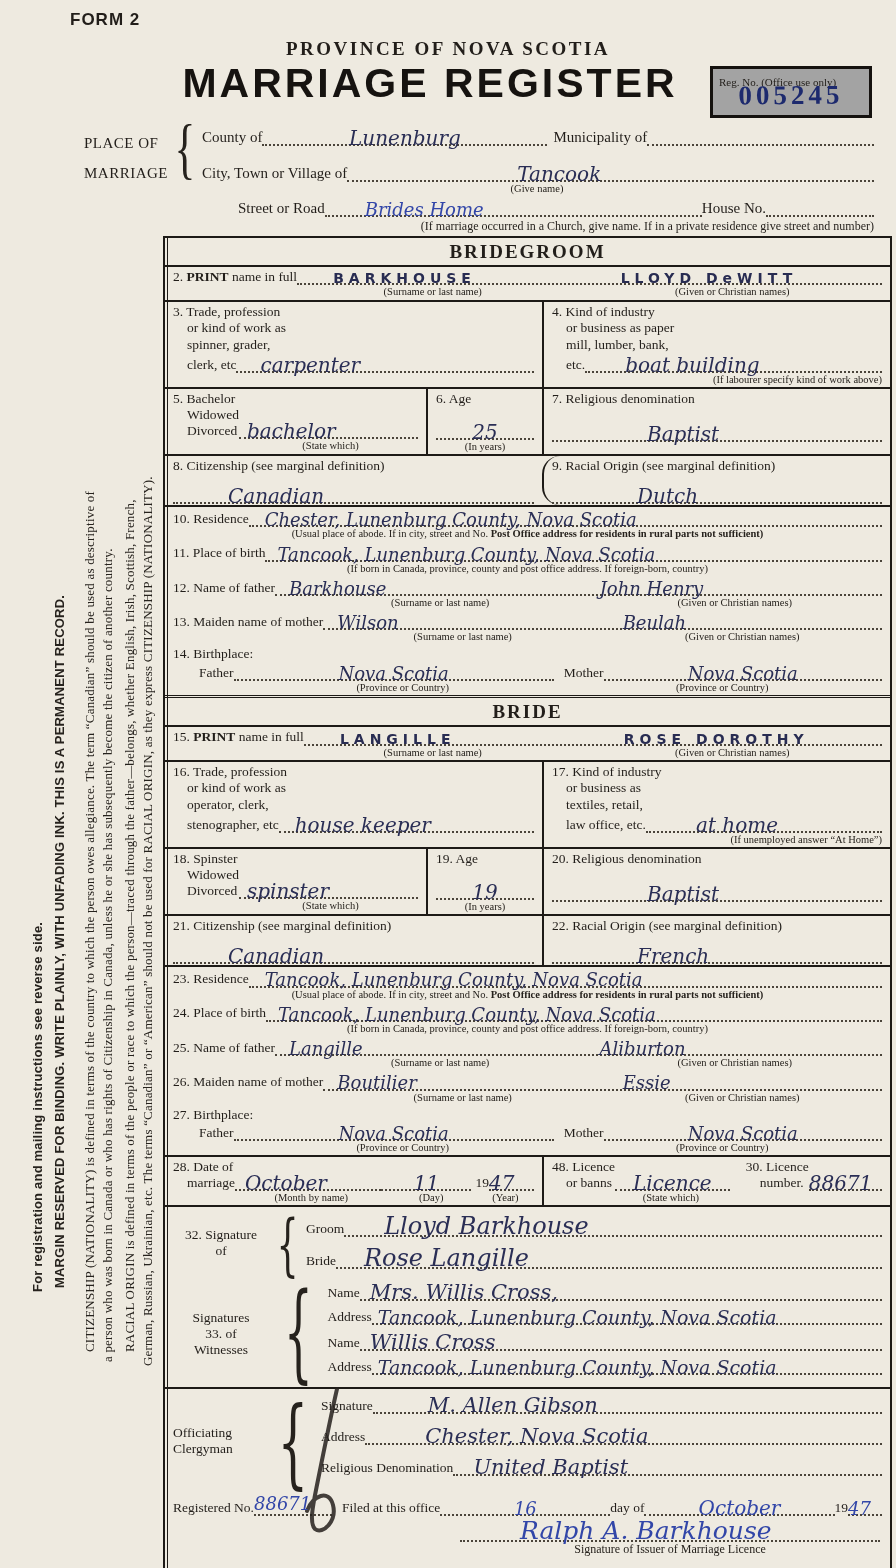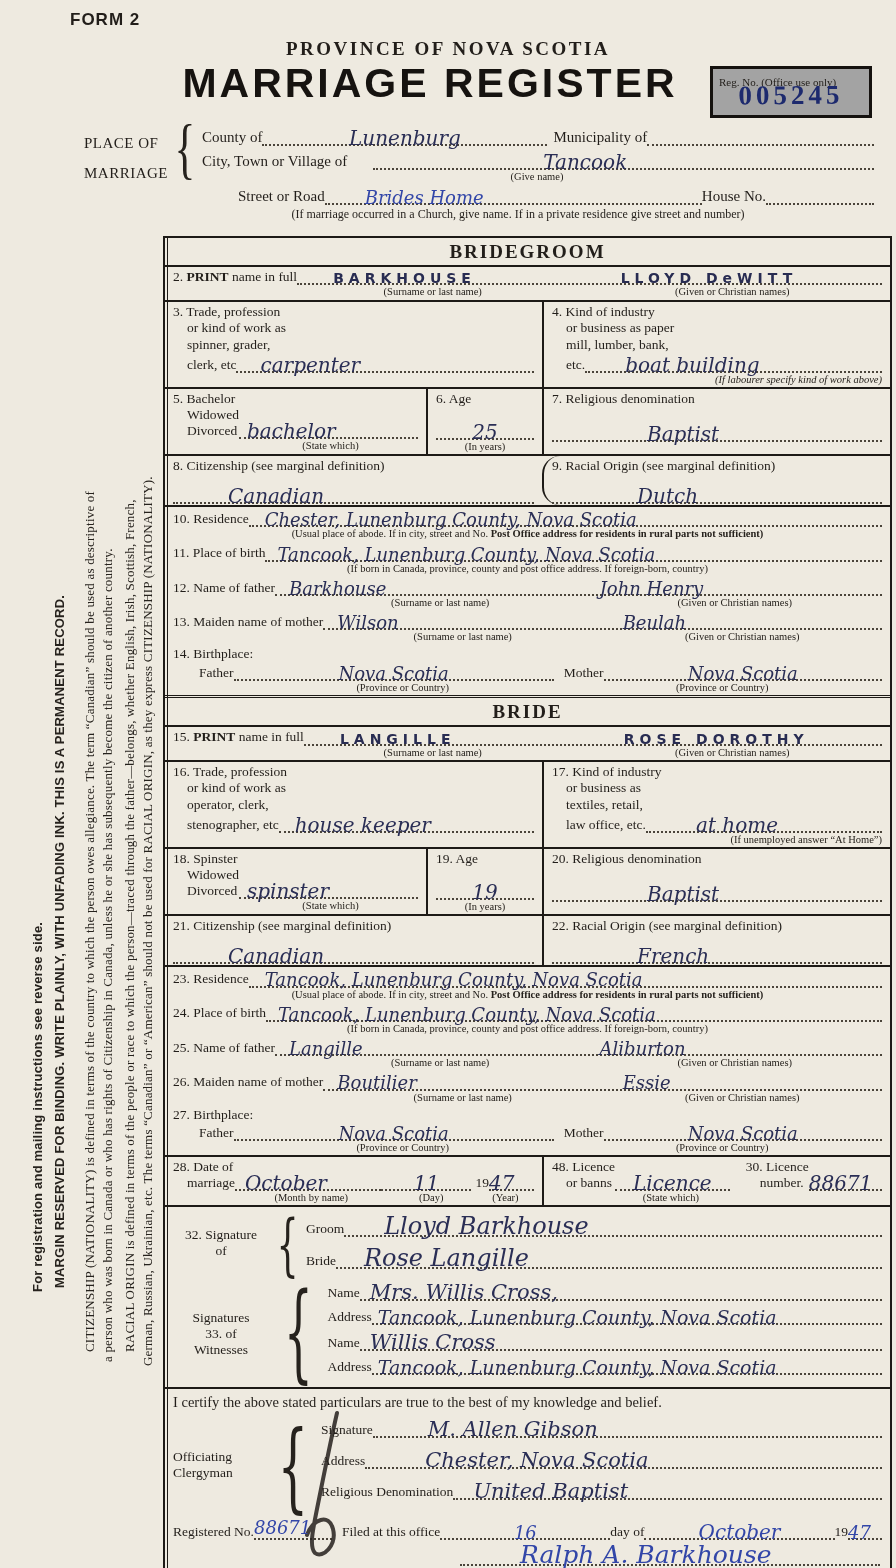--- a/index.html
+++ b/index.html
@@ -94,36 +94,36 @@
     <div class="pm-brace">{</div>
     <div class="pm-lines">
       <div class="fline" style="margin-top:6px;">
         <span>County of</span>
         <span class="dot" style="width:285px;">
             <span class="hw big" style="margin:0 auto;">Lunenburg</span>
           </span>
         <span style="margin-left:6px;">Municipality of</span>
         <span class="dot grow"></span>
       </div>
-      <div class="fline" style="margin-top:4px;gap:26px;">
+      <div class="fline" style="margin-top:16px;">
         <span>City, Town or Village of</span>
         <span class="dot grow">
             <span class="hw big" style="margin-left:170px;">Tancook</span>
           </span>
       </div>
       <div class="sub give-name">(Give name)</div>
       <div class="fline" style="margin-top:4px; margin-left:36px;">
         <span>Street or Road</span>
         <span class="dot grow">
             <span class="hw hwb" style="margin-left:40px;">Brides Home</span>
           </span>
         <span>House No.</span>
         <span class="dot" style="width:108px;"></span>
       </div>
-      <div class="note-line" style="margin-left:-40px;">(If marriage occurred in a Church, give name.  If in a private residence give street and number)</div>
+      <div class="note-line" style="margin-left:-40px;text-align:right;">(If marriage occurred in a Church, give name.  If in a private residence give street and number)</div>
     </div>
   </div>
 
   <div class="sheet">
 
     <div class="band">BRIDEGROOM</div>
 
     <div class="row">
       <div class="fline">
         <span class="lbl"><span>2.</span> <b>PRINT</b><span> name in full</span></span>
@@ -154,21 +154,21 @@
       <div class="vd" style="width:48%;">
         <div class="lbl">4. Kind of industry</div>
         <div class="lbl" style="padding-left:14px;">or business as paper</div>
         <div class="lbl" style="padding-left:14px;">mill, lumber, bank,</div>
         <div class="fline">
             <span class="lbl" style="padding-left:14px;">etc.</span>
             <span class="dot grow">
               <span class="hw big" style="margin-left:40px;">boat building</span>
             </span>
           </div>
-        <div class="sub" style="text-align:right;font-style:italic;">(If labourer specify kind of work above)</div>
+        <div class="sub" style="text-align:right;">(If labourer specify kind of work above)</div>
       </div>
     </div>
 
     <div class="cols">
       <div style="width:36%;">
         <div class="fline">
           <span class="stack"><span>5. Bachelor</span><br><span style="padding-left:14px;">Widowed</span><br><span style="padding-left:14px;">Divorced</span></span>
           <span class="dot grow">
               <span class="hw big" style="margin-left:8px;">bachelor</span>
             </span>
@@ -510,21 +510,20 @@
           </div>
         <div class="sigline" style="margin-top:5px;">
             <span>Address</span>
             <span class="dot grow">
               <span class="hw" style="font-size:19px; margin-left:6px;">Tancook, Lunenburg County, Nova Scotia</span>
             </span>
           </div>
       </span>
     </div>
 
-    <div class="cert">I certify the above stated particulars are true to the best of my knowledge and belief.</div>
 
     <div class="row nb" style="display:flex; position:relative; padding-top:4px;">
       <svg class="inkmark" width="70" height="150" style="left:128px; top:-4px;" viewBox="0 0 70 150">
         <path d="M44,4 C38,30 30,70 24,100 C20,120 16,138 22,144 C30,150 44,136 40,120 C36,104 20,110 14,126" fill="none" stroke="#24201c" stroke-width="4" stroke-linecap="round" opacity=".85"></path>
       </svg>
       <span class="stack" style="width:92px; padding-top:32px;"><span>Officiating</span><br><span>Clergyman</span></span>
       <span class="brace" style="font-size:88px; line-height:100px; transform:scale(.55,1.1);">{</span>
       <span class="grow">
         <div class="sigline">
             <span>Signature</span>

